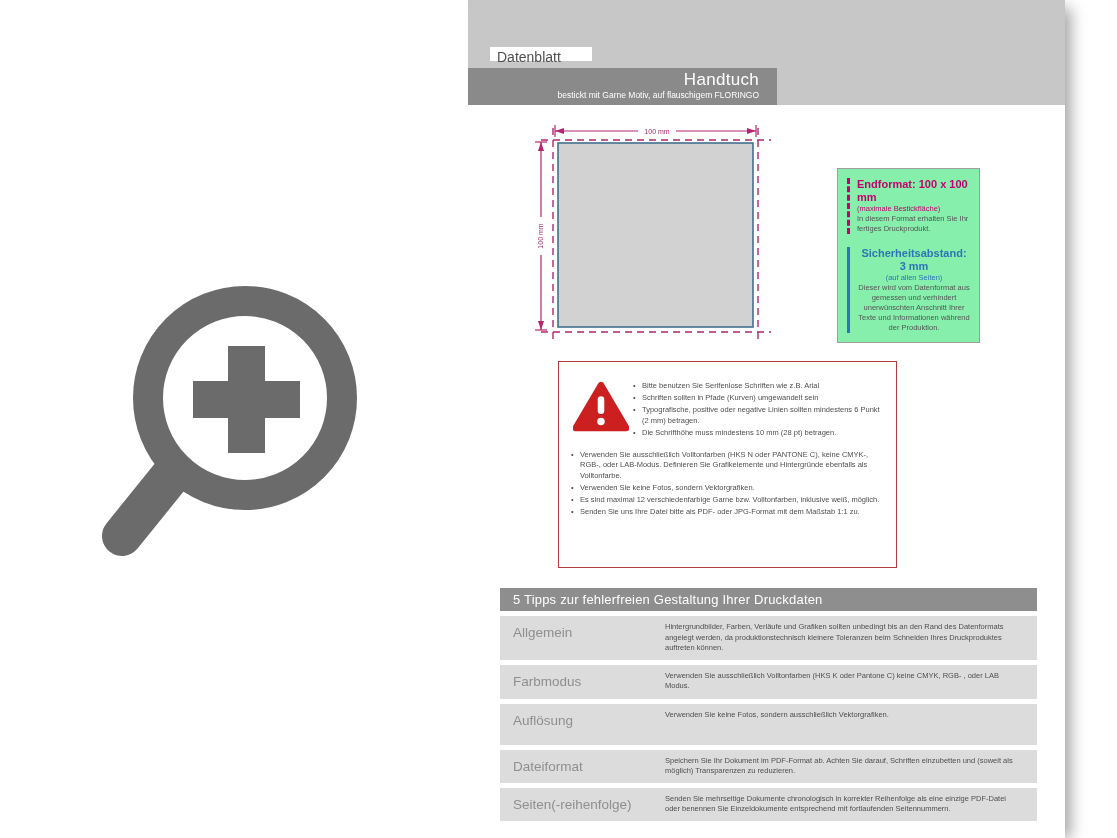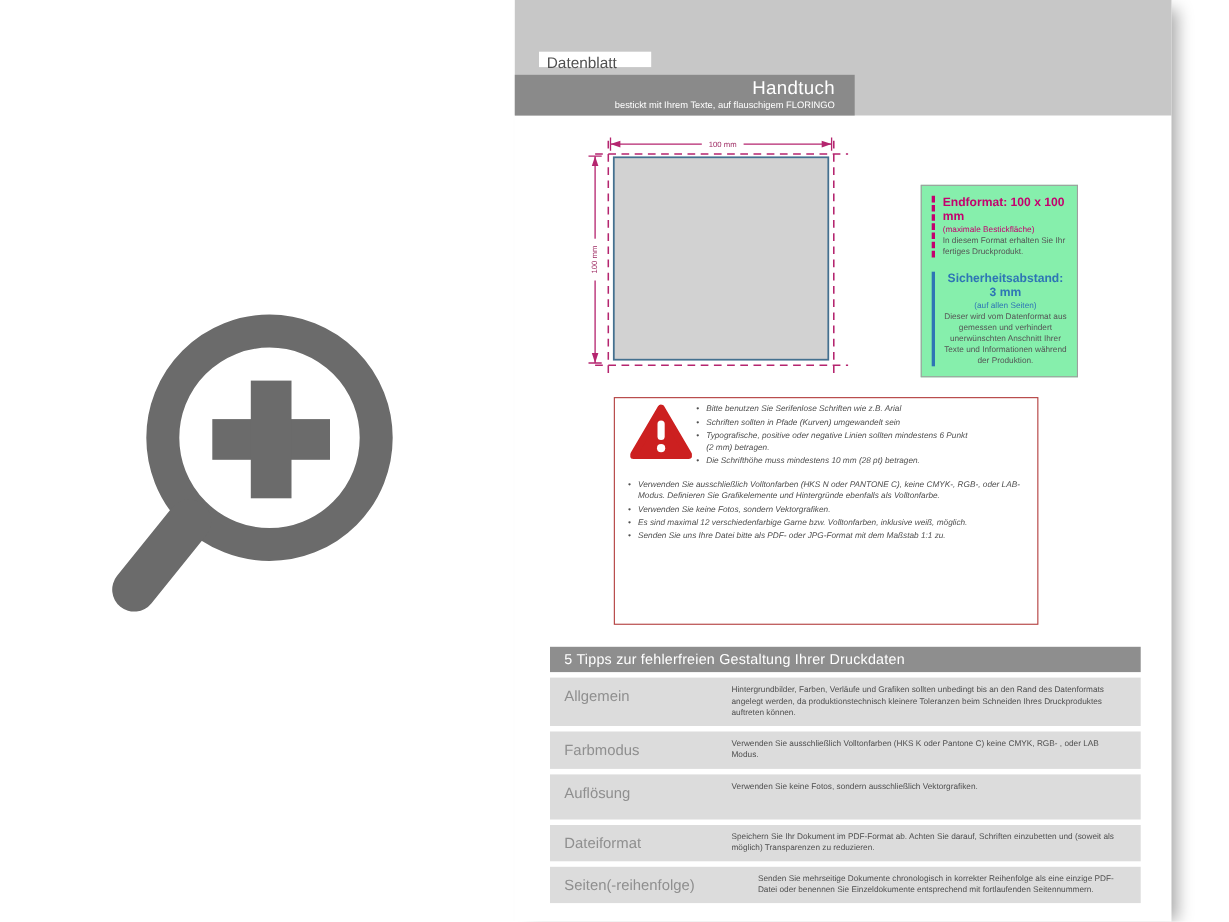--- a/index.html
+++ b/index.html
@@ -30,43 +30,43 @@
   .info-sec { padding-left:7px; }
   .info-sec.endformat { border-left:3px dashed #c4006e; }
   .info-sec.safety    { border-left:3px solid #2e75b5; margin-top:13px;text-align:center; }
   .info-title { font-size:11px; font-weight:bold; line-height:13px; }
   .endformat .info-title, .endformat .info-sub { color:#c4006e; }
   .safety .info-title, .safety .info-sub { color:#2e75b5; }
   .info-sub { font-size:7.5px; line-height:9px; }
   .info-text { font-size:7.5px; line-height:10px; color:#555555; margin-top:1px; }
 
   
-  .warning-box { position:absolute; left:90px; top:361px; width:386px; height:207px;
-                 border:1px solid #b23b3b; background:#ffffff; padding:3px 10px 8px 10px;font-style:italic; }
+  .warning-box { position:absolute; left:90px; top:361px; width:339px; height:207px;
+                 border:1px solid #b23b3b; background:#ffffff; padding:17px 10px 8px 10px; }
   .warn-row { display:flex; }
   .warn-icon { flex:0 0 62px; padding:2px 0 0 4px; }
   ul.warn-list { list-style:none; font-size:7.5px; color:#4f4f4f; line-height:10.5px; }
   ul.warn-list li { position:relative; padding-left:11px; margin-bottom:1.5px; }
   ul.warn-list li::before { content:"\2022"; position:absolute; left:2px; top:0; }
   .warn-list.g1 { margin-top:2px; width:250px; }
   .warn-list.g2 { margin-top:11px; }
   .warn-list.g3 { margin-top:10px; }
 
   
   .tips { position:absolute; left:32px; top:588px; width:537px; }
   .tips-header { height:23px; background:#8e8e8e; color:#ffffff; font-size:13px;
                  line-height:23px; padding-left:13px; letter-spacing:.2px; }
   .tips-row { display:flex; background:#dcdcdc; margin-top:5px; }
   .tips-row .label { flex:0 0 165px; padding:9px 0 0 13px; font-size:13.5px; color:#8f8f8f; }
   .tips-row .text  { flex:1; padding:6px 14px 6px 0; font-size:7.5px; color:#4f4f4f; line-height:10.5px; }
   .tips-row:nth-of-type(1) { min-height:42px; }
   .tips-row:nth-of-type(2) { min-height:34px; }
   .tips-row:nth-of-type(3) { min-height:41px; }
   .tips-row:nth-of-type(4) { min-height:26px; }
-  .tips-row:nth-of-type(5) { min-height:33px;gap:24px; }
+  .tips-row:nth-of-type(5) { min-height:33px; }
 
   .bottom-bar { position:absolute; left:0; top:818px; width:597px; height:20px; background:#c7c7c7;
                 color:#4f4f4f; font-size:9px; line-height:20px; text-align:right; padding-right:9px;margin-top:27px; }
 </style>
 </head>
 <body>
 
 <div class="canvas">
 
   <div class="magnifier">
@@ -76,21 +76,21 @@
       <rect x="93" y="103" width="107" height="37" fill="#6b6b6b"></rect>
       <rect x="128" y="68" width="37" height="107" fill="#6b6b6b"></rect>
     </svg>
   </div>
 
   <div class="page">
     <div class="top-band"></div>
     <div class="tab">Datenblatt</div>
     <div class="header-bar">
       <div class="title">Handtuch</div>
-      <div class="subtitle">bestickt mit Ihrem Texte, auf flauschigem FLORINGO</div>
+      <div class="subtitle">bestickt mit Garne Motiv, auf flauschigem FLORINGO</div>
     </div>
 
     <div class="diagram">
       <svg width="260" height="235" viewBox="0 0 260 235">
 
         <rect x="30" y="25" width="195" height="184" fill="#d2d2d2" stroke="#44708f" stroke-width="1.6"></rect>
 
         <g stroke="#b5256f" stroke-width="1.4" stroke-dasharray="7 5">
           <line x1="13" y1="22" x2="243" y2="22"></line>
           <line x1="13" y1="214" x2="243" y2="214"></line>

